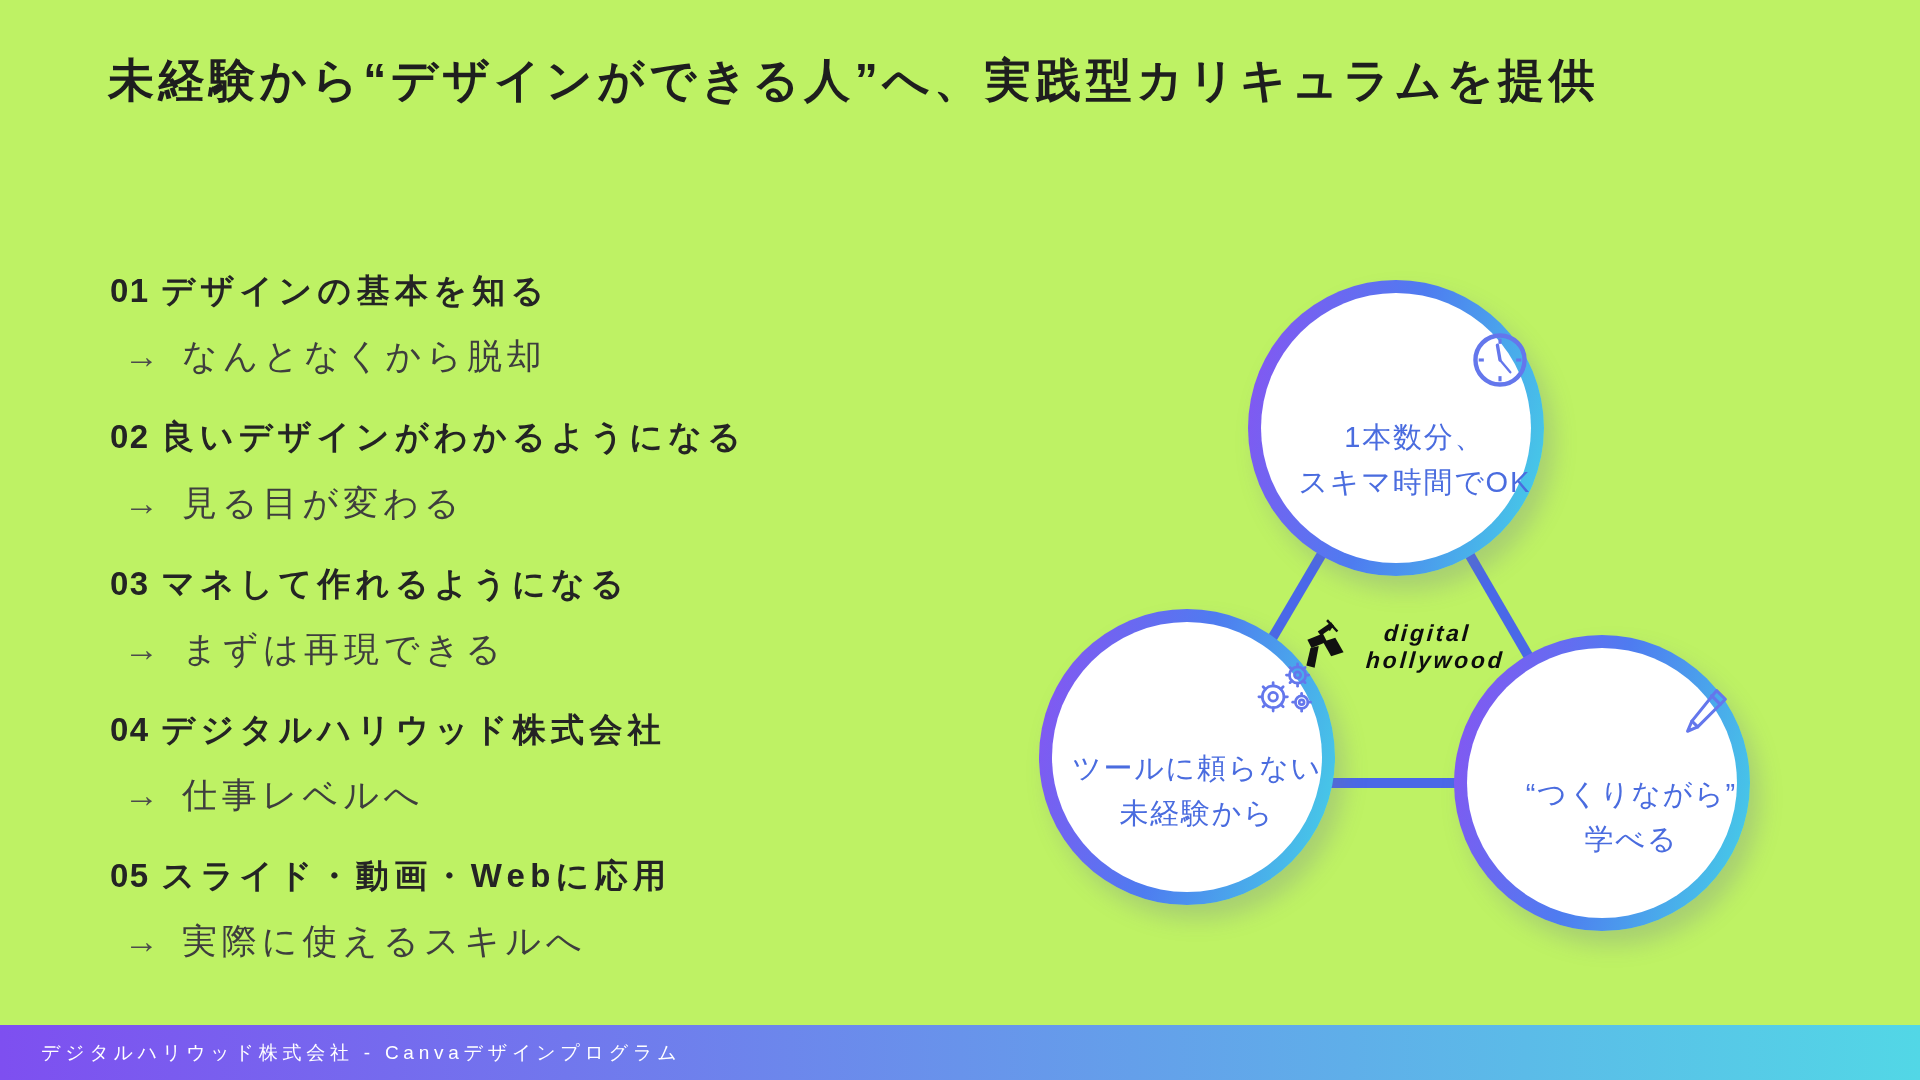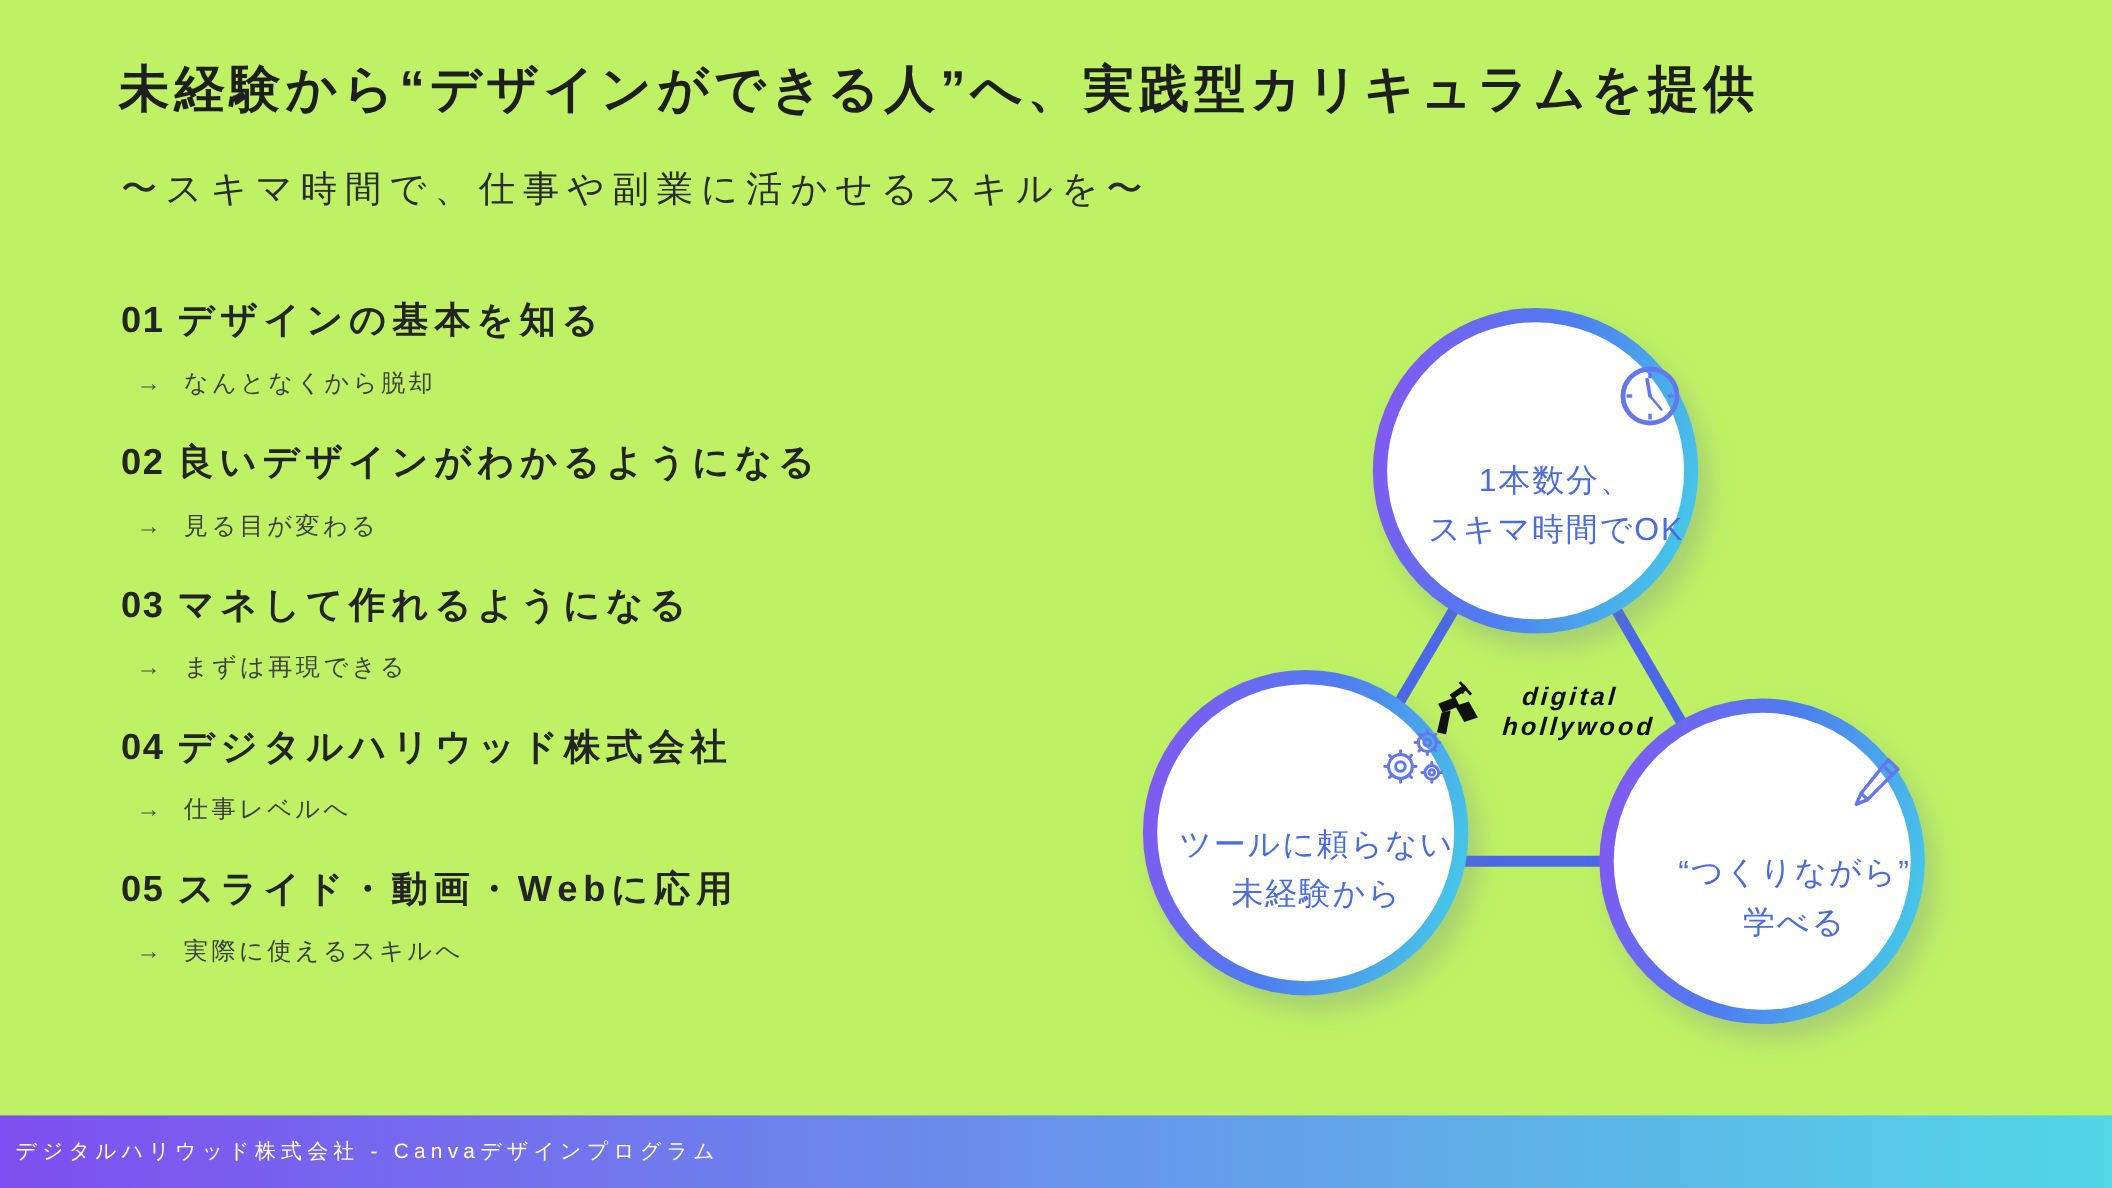--- a/index.html
+++ b/index.html
@@ -13,21 +13,21 @@
     font-size:46px;font-weight:bold;color:#1e1e1e;letter-spacing:0.10em;white-space:nowrap;
   }
   .subtitle{
     position:absolute;left:110px;top:150px;
     font-size:33px;font-weight:400;color:#2b2b2b;letter-spacing:0.22em;white-space:nowrap;
   }
   .steps{position:absolute;left:110px;top:270px;}
   .step{margin-bottom:36px;}
   .step-heading{font-size:33px;font-weight:bold;color:#242424;letter-spacing:0.16em;line-height:1.25;white-space:nowrap;}
   .step-number{margin-right:12px;letter-spacing:0.04em;}
-  .step-detail{margin-top:22px;padding-left:14px;font-size:22px;font-weight:400;color:#3e3e3e;letter-spacing:0.14em;white-space:nowrap;}
+  .step-detail{margin-top:22px;padding-left:14px;font-size:35px;font-weight:400;color:#3e3e3e;letter-spacing:0.14em;white-space:nowrap;}
   .arrow{margin-right:18px;color:#4c4c4c;}
   
   .connectors{position:absolute;left:0;top:0;z-index:1;}
   .node{
     position:absolute;width:296px;height:296px;border-radius:50%;z-index:2;
     background:linear-gradient(105deg,#8b52f2 0%,#4e7cf0 48%,#45d5e6 100%);
     box-shadow:10px 14px 22px rgba(110,120,150,0.28);
   }
   .node-inner{
     position:absolute;inset:13px;background:#ffffff;border-radius:50%;
@@ -45,33 +45,32 @@
   
   .logo{position:absolute;left:1295px;top:614px;z-index:3;display:flex;align-items:center;gap:10px;}
   .logo-text{
     font-style:italic;font-weight:bold;color:#0d0d0d;
     font-size:23px;letter-spacing:0.12em;line-height:1.18;transform:skewX(-4deg);white-space:nowrap;
   }
   .logo-text span{display:block;}
   .logo-line1{padding-left:16px;}
   
   .footer{
-    position:absolute;left:0;right:0;bottom:0;height:66px;z-index:4;
+    position:absolute;left:0;right:0;bottom:0;height:55px;z-index:4;
     background:linear-gradient(90deg,#7e4ff0 0%,#52d7e6 100%);
-    display:flex;align-items:center;padding-left:14px;
+    display:flex;align-items:center;padding-left:41px;
   }
   .footer-text{color:#ffffff;font-size:19px;letter-spacing:0.25em;white-space:nowrap;}
 </style>
 </head>
 <body>
 
 <div class="slide">
 
   <h1 class="title">未経験から“デザインができる人”へ、実践型カリキュラムを提供</h1>
-  <div class="subtitle">〜スキマ時間で、仕事や副業に活かせるスキルを〜</div>
 
   <div class="steps">
 
     <div class="step">
       <div class="step-heading">
         <span class="step-number">01</span><span class="step-title">デザインの基本を知る</span>
       </div>
       <div class="step-detail">
         <span class="arrow">→</span><span>なんとなくから脱却</span>
       </div>

